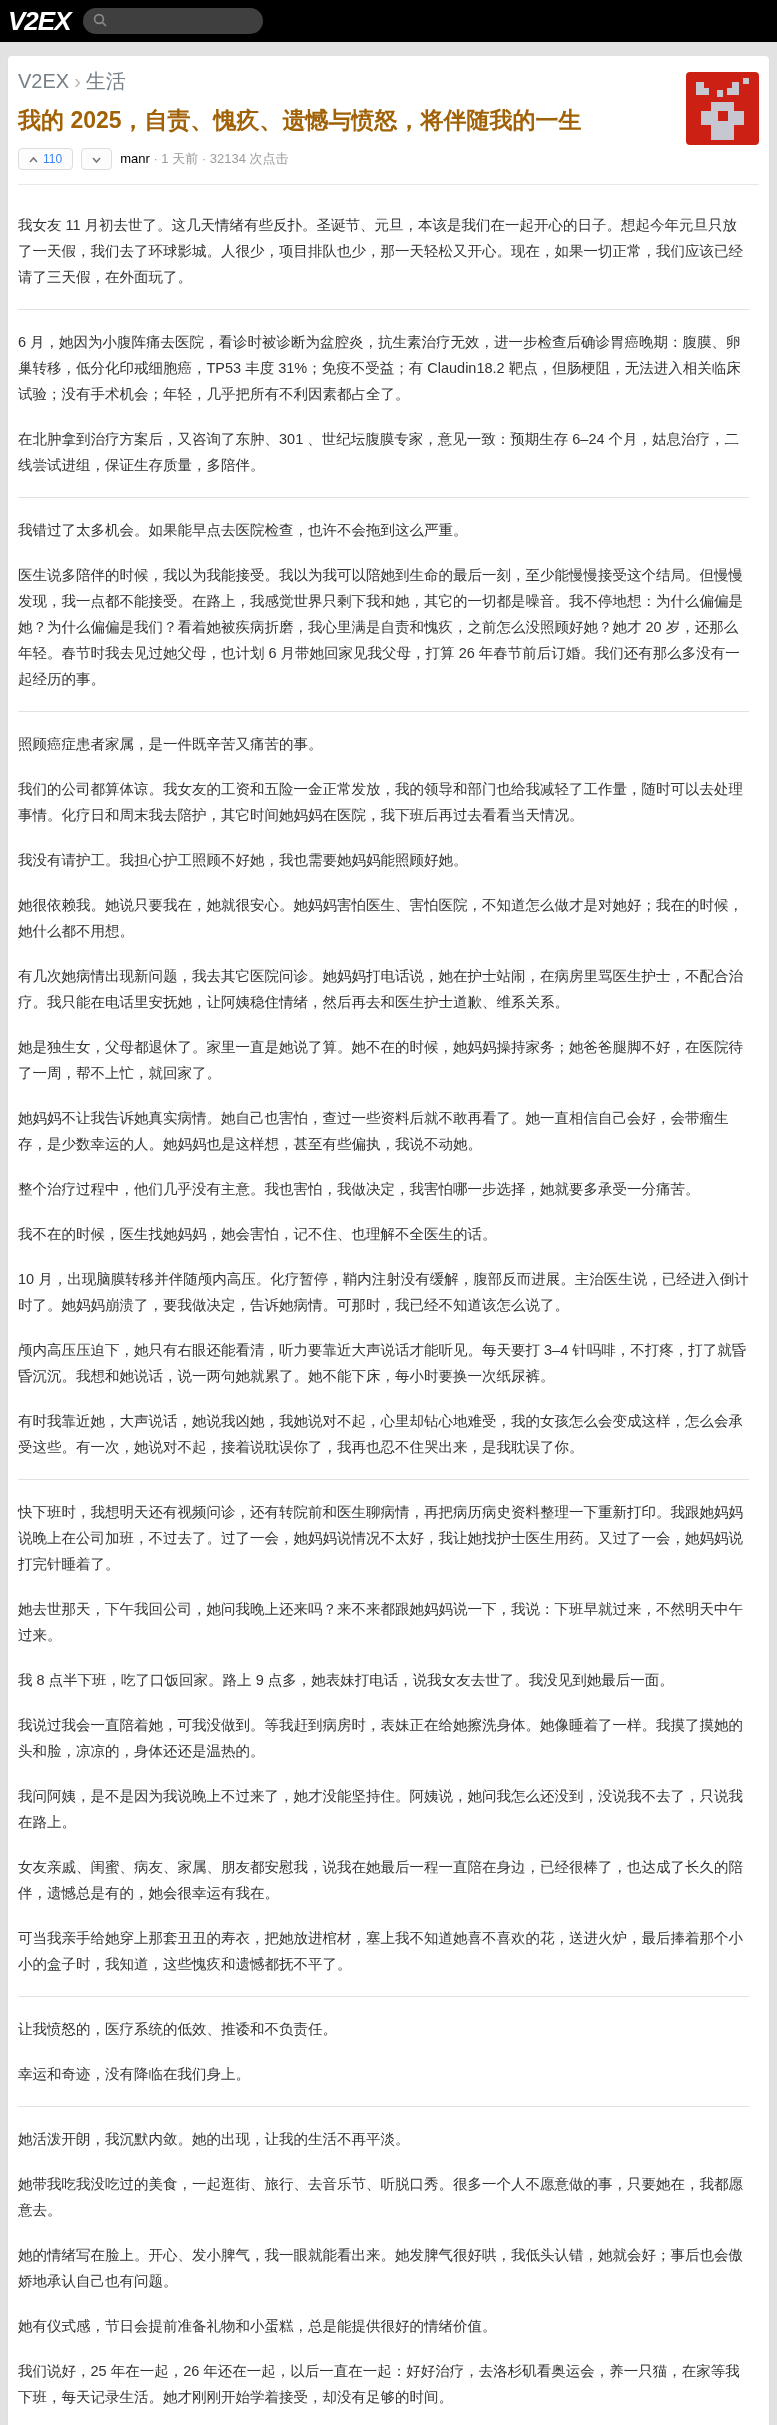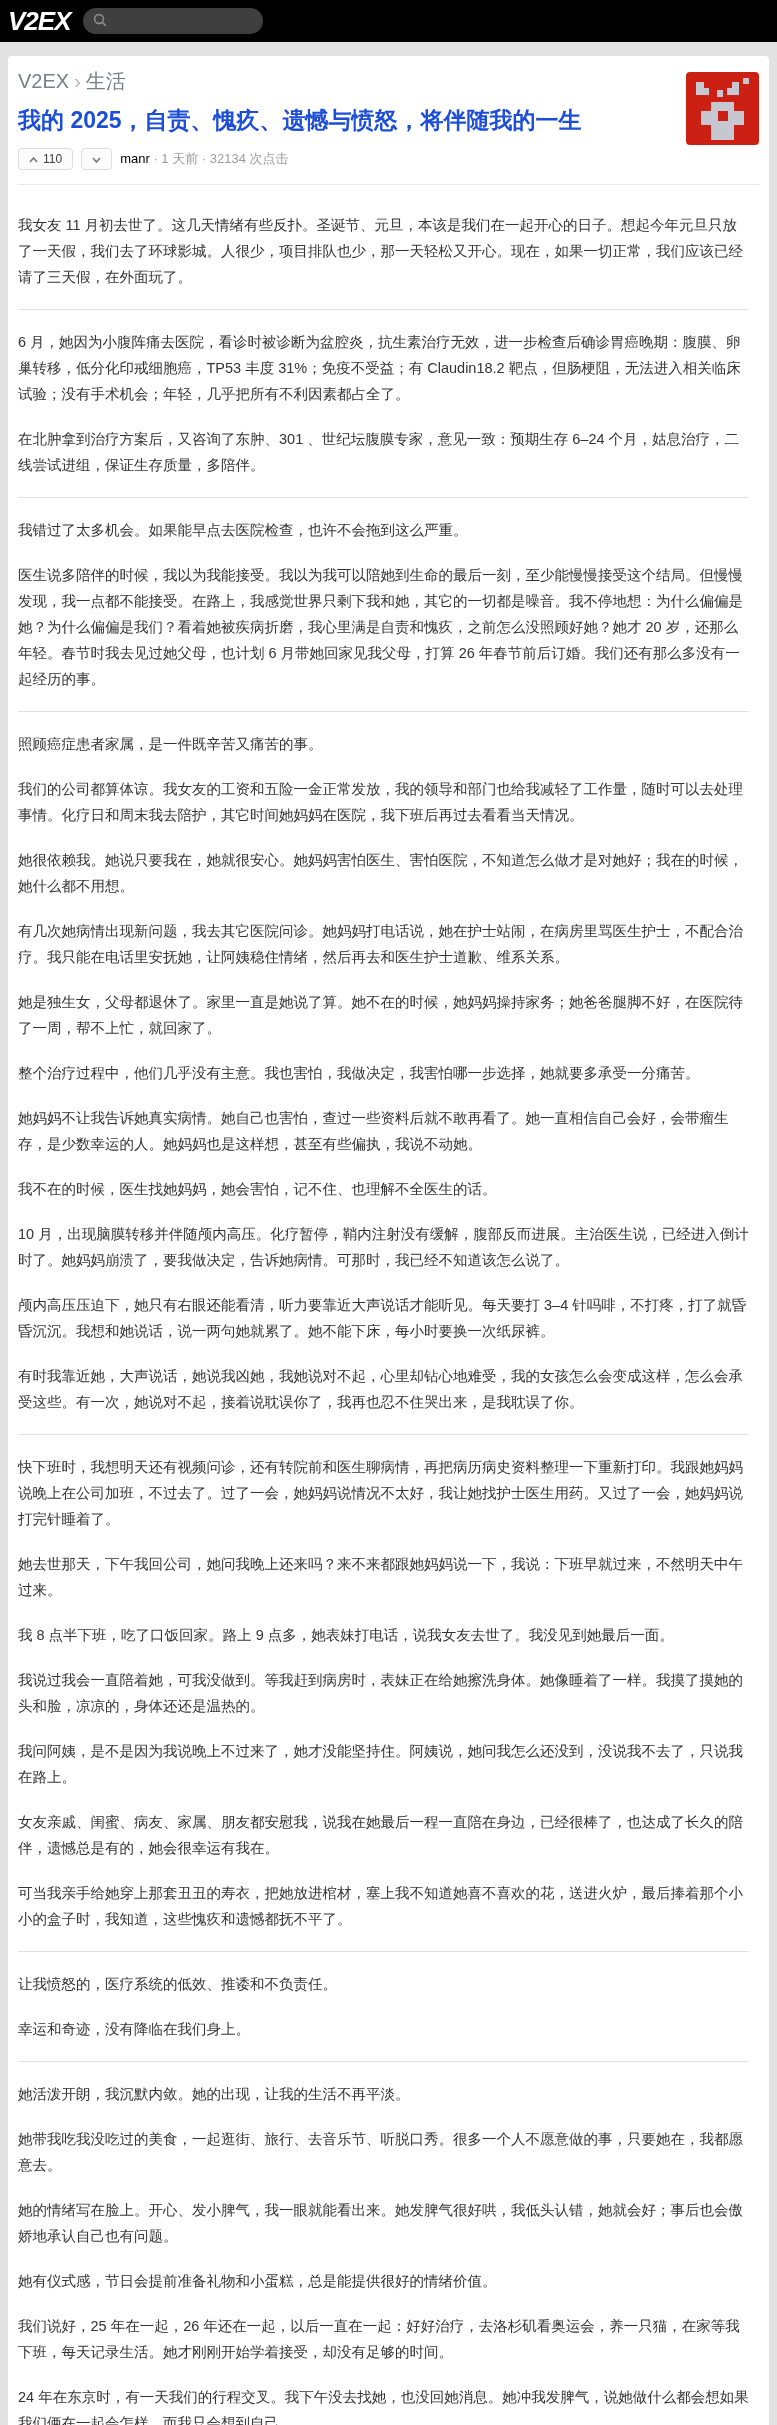--- a/index.html
+++ b/index.html
@@ -12,25 +12,25 @@
   .searchbox { background:#3f3f3f; border:none; border-radius:15px; height:26px; width:180px;
                display:flex; align-items:center; padding:0 10px; color:#bbb; font-size:13px; }
   .searchbox svg { flex:0 0 auto; }
 
   
   .card { background:#fff; border-radius:4px; margin:14px 8px 0 8px; box-shadow:0 1px 2px rgba(0,0,0,.06); position:relative; }
   .topic-card { padding:12px 10px 24px 10px; }
   .breadcrumb { font-size:20px; color:#778087; margin-bottom:10px; }
   .breadcrumb a { color:#778087; text-decoration:none; }
   .breadcrumb .crumb-sep { color:#b5b5b5; margin:0 5px; }
-  .topic-title { font-size:23px; font-weight:600; color:#1d4ed8; line-height:1.35; padding-right:90px; margin-bottom:12px; }
+  .topic-title { font-size:23px; font-weight:600; color:#a16207; line-height:1.35; padding-right:90px; margin-bottom:12px; }
   .topic-avatar { position:absolute; top:16px; right:10px; width:73px; height:73px; border-radius:4px; overflow:hidden; }
   .meta-row { display:flex; align-items:center; gap:8px; color:#9b9b9b; font-size:13px; margin-bottom:14px; }
   .vote-badge { display:inline-flex; align-items:center; gap:5px; border:1px solid #ddd; background:#fcfcfc;
-                border-radius:4px; padding:3px 10px; color:#404040; font-size:12px; cursor:pointer; }
+                border-radius:4px; padding:3px 10px; color:#3b82f6; font-size:12px; cursor:pointer; }
   .meta-text { color:#9b9b9b; }
   .meta-text a { color:#000000; text-decoration:none; }
 
   .article { border-top:1px solid #e8e8e8; padding-top:8px; font-size:14.5px; color:#333; line-height:26px; padding-right:10px; }
   .para { margin:19px 0; }
   .sep { border:none; border-top:1px solid #e2e2e2; margin:19px 0; }
 </style>
 </head>
 <body>
 
@@ -89,25 +89,26 @@
       <p class="para">我女友 11 月初去世了。这几天情绪有些反扑。圣诞节、元旦，本该是我们在一起开心的日子。想起今年元旦只放了一天假，我们去了环球影城。人很少，项目排队也少，那一天轻松又开心。现在，如果一切正常，我们应该已经请了三天假，在外面玩了。</p>
       <div class="sep"></div>
       <p class="para">6 月，她因为小腹阵痛去医院，看诊时被诊断为盆腔炎，抗生素治疗无效，进一步检查后确诊胃癌晚期：腹膜、卵巢转移，低分化印戒细胞癌，TP53 丰度 31%；免疫不受益；有 Claudin18.2 靶点，但肠梗阻，无法进入相关临床试验；没有手术机会；年轻，几乎把所有不利因素都占全了。</p>
       <p class="para">在北肿拿到治疗方案后，又咨询了东肿、301 、世纪坛腹膜专家，意见一致：预期生存 6–24 个月，姑息治疗，二线尝试进组，保证生存质量，多陪伴。</p>
       <div class="sep"></div>
       <p class="para">我错过了太多机会。如果能早点去医院检查，也许不会拖到这么严重。</p>
       <p class="para">医生说多陪伴的时候，我以为我能接受。我以为我可以陪她到生命的最后一刻，至少能慢慢接受这个结局。但慢慢发现，我一点都不能接受。在路上，我感觉世界只剩下我和她，其它的一切都是噪音。我不停地想：为什么偏偏是她？为什么偏偏是我们？看着她被疾病折磨，我心里满是自责和愧疚，之前怎么没照顾好她？她才 20 岁，还那么年轻。春节时我去见过她父母，也计划 6 月带她回家见我父母，打算 26 年春节前后订婚。我们还有那么多没有一起经历的事。</p>
       <div class="sep"></div>
       <p class="para">照顾癌症患者家属，是一件既辛苦又痛苦的事。</p>
       <p class="para">我们的公司都算体谅。我女友的工资和五险一金正常发放，我的领导和部门也给我减轻了工作量，随时可以去处理事情。化疗日和周末我去陪护，其它时间她妈妈在医院，我下班后再过去看看当天情况。</p>
+      <p class="para">我没有请护工。我担心护工照顾不好她，我也需要她妈妈能照顾好她。</p>
       <p class="para">她很依赖我。她说只要我在，她就很安心。她妈妈害怕医生、害怕医院，不知道怎么做才是对她好；我在的时候，她什么都不用想。</p>
       <p class="para">有几次她病情出现新问题，我去其它医院问诊。她妈妈打电话说，她在护士站闹，在病房里骂医生护士，不配合治疗。我只能在电话里安抚她，让阿姨稳住情绪，然后再去和医生护士道歉、维系关系。</p>
       <p class="para">她是独生女，父母都退休了。家里一直是她说了算。她不在的时候，她妈妈操持家务；她爸爸腿脚不好，在医院待了一周，帮不上忙，就回家了。</p>
+      <p class="para">她妈妈不让我告诉她真实病情。她自己也害怕，查过一些资料后就不敢再看了。她一直相信自己会好，会带瘤生存，是少数幸运的人。她妈妈也是这样想，甚至有些偏执，我说不动她。</p>
       <p class="para">整个治疗过程中，他们几乎没有主意。我也害怕，我做决定，我害怕哪一步选择，她就要多承受一分痛苦。</p>
-      <p class="para">她妈妈不让我告诉她真实病情。她自己也害怕，查过一些资料后就不敢再看了。她一直相信自己会好，会带瘤生存，是少数幸运的人。她妈妈也是这样想，甚至有些偏执，我说不动她。</p>
       <p class="para">我不在的时候，医生找她妈妈，她会害怕，记不住、也理解不全医生的话。</p>
       <p class="para">10 月，出现脑膜转移并伴随颅内高压。化疗暂停，鞘内注射没有缓解，腹部反而进展。主治医生说，已经进入倒计时了。她妈妈崩溃了，要我做决定，告诉她病情。可那时，我已经不知道该怎么说了。</p>
       <p class="para">颅内高压压迫下，她只有右眼还能看清，听力要靠近大声说话才能听见。每天要打 3–4 针吗啡，不打疼，打了就昏昏沉沉。我想和她说话，说一两句她就累了。她不能下床，每小时要换一次纸尿裤。</p>
       <p class="para">有时我靠近她，大声说话，她说我凶她，我她说对不起，心里却钻心地难受，我的女孩怎么会变成这样，怎么会承受这些。有一次，她说对不起，接着说耽误你了，我再也忍不住哭出来，是我耽误了你。</p>
       <div class="sep"></div>
       <p class="para">快下班时，我想明天还有视频问诊，还有转院前和医生聊病情，再把病历病史资料整理一下重新打印。我跟她妈妈说晚上在公司加班，不过去了。过了一会，她妈妈说情况不太好，我让她找护士医生用药。又过了一会，她妈妈说打完针睡着了。</p>
       <p class="para">她去世那天，下午我回公司，她问我晚上还来吗？来不来都跟她妈妈说一下，我说：下班早就过来，不然明天中午过来。</p>
       <p class="para">我 8 点半下班，吃了口饭回家。路上 9 点多，她表妹打电话，说我女友去世了。我没见到她最后一面。</p>
       <p class="para">我说过我会一直陪着她，可我没做到。等我赶到病房时，表妹正在给她擦洗身体。她像睡着了一样。我摸了摸她的头和脸，凉凉的，身体还还是温热的。</p>
       <p class="para">我问阿姨，是不是因为我说晚上不过来了，她才没能坚持住。阿姨说，她问我怎么还没到，没说我不去了，只说我在路上。</p>

